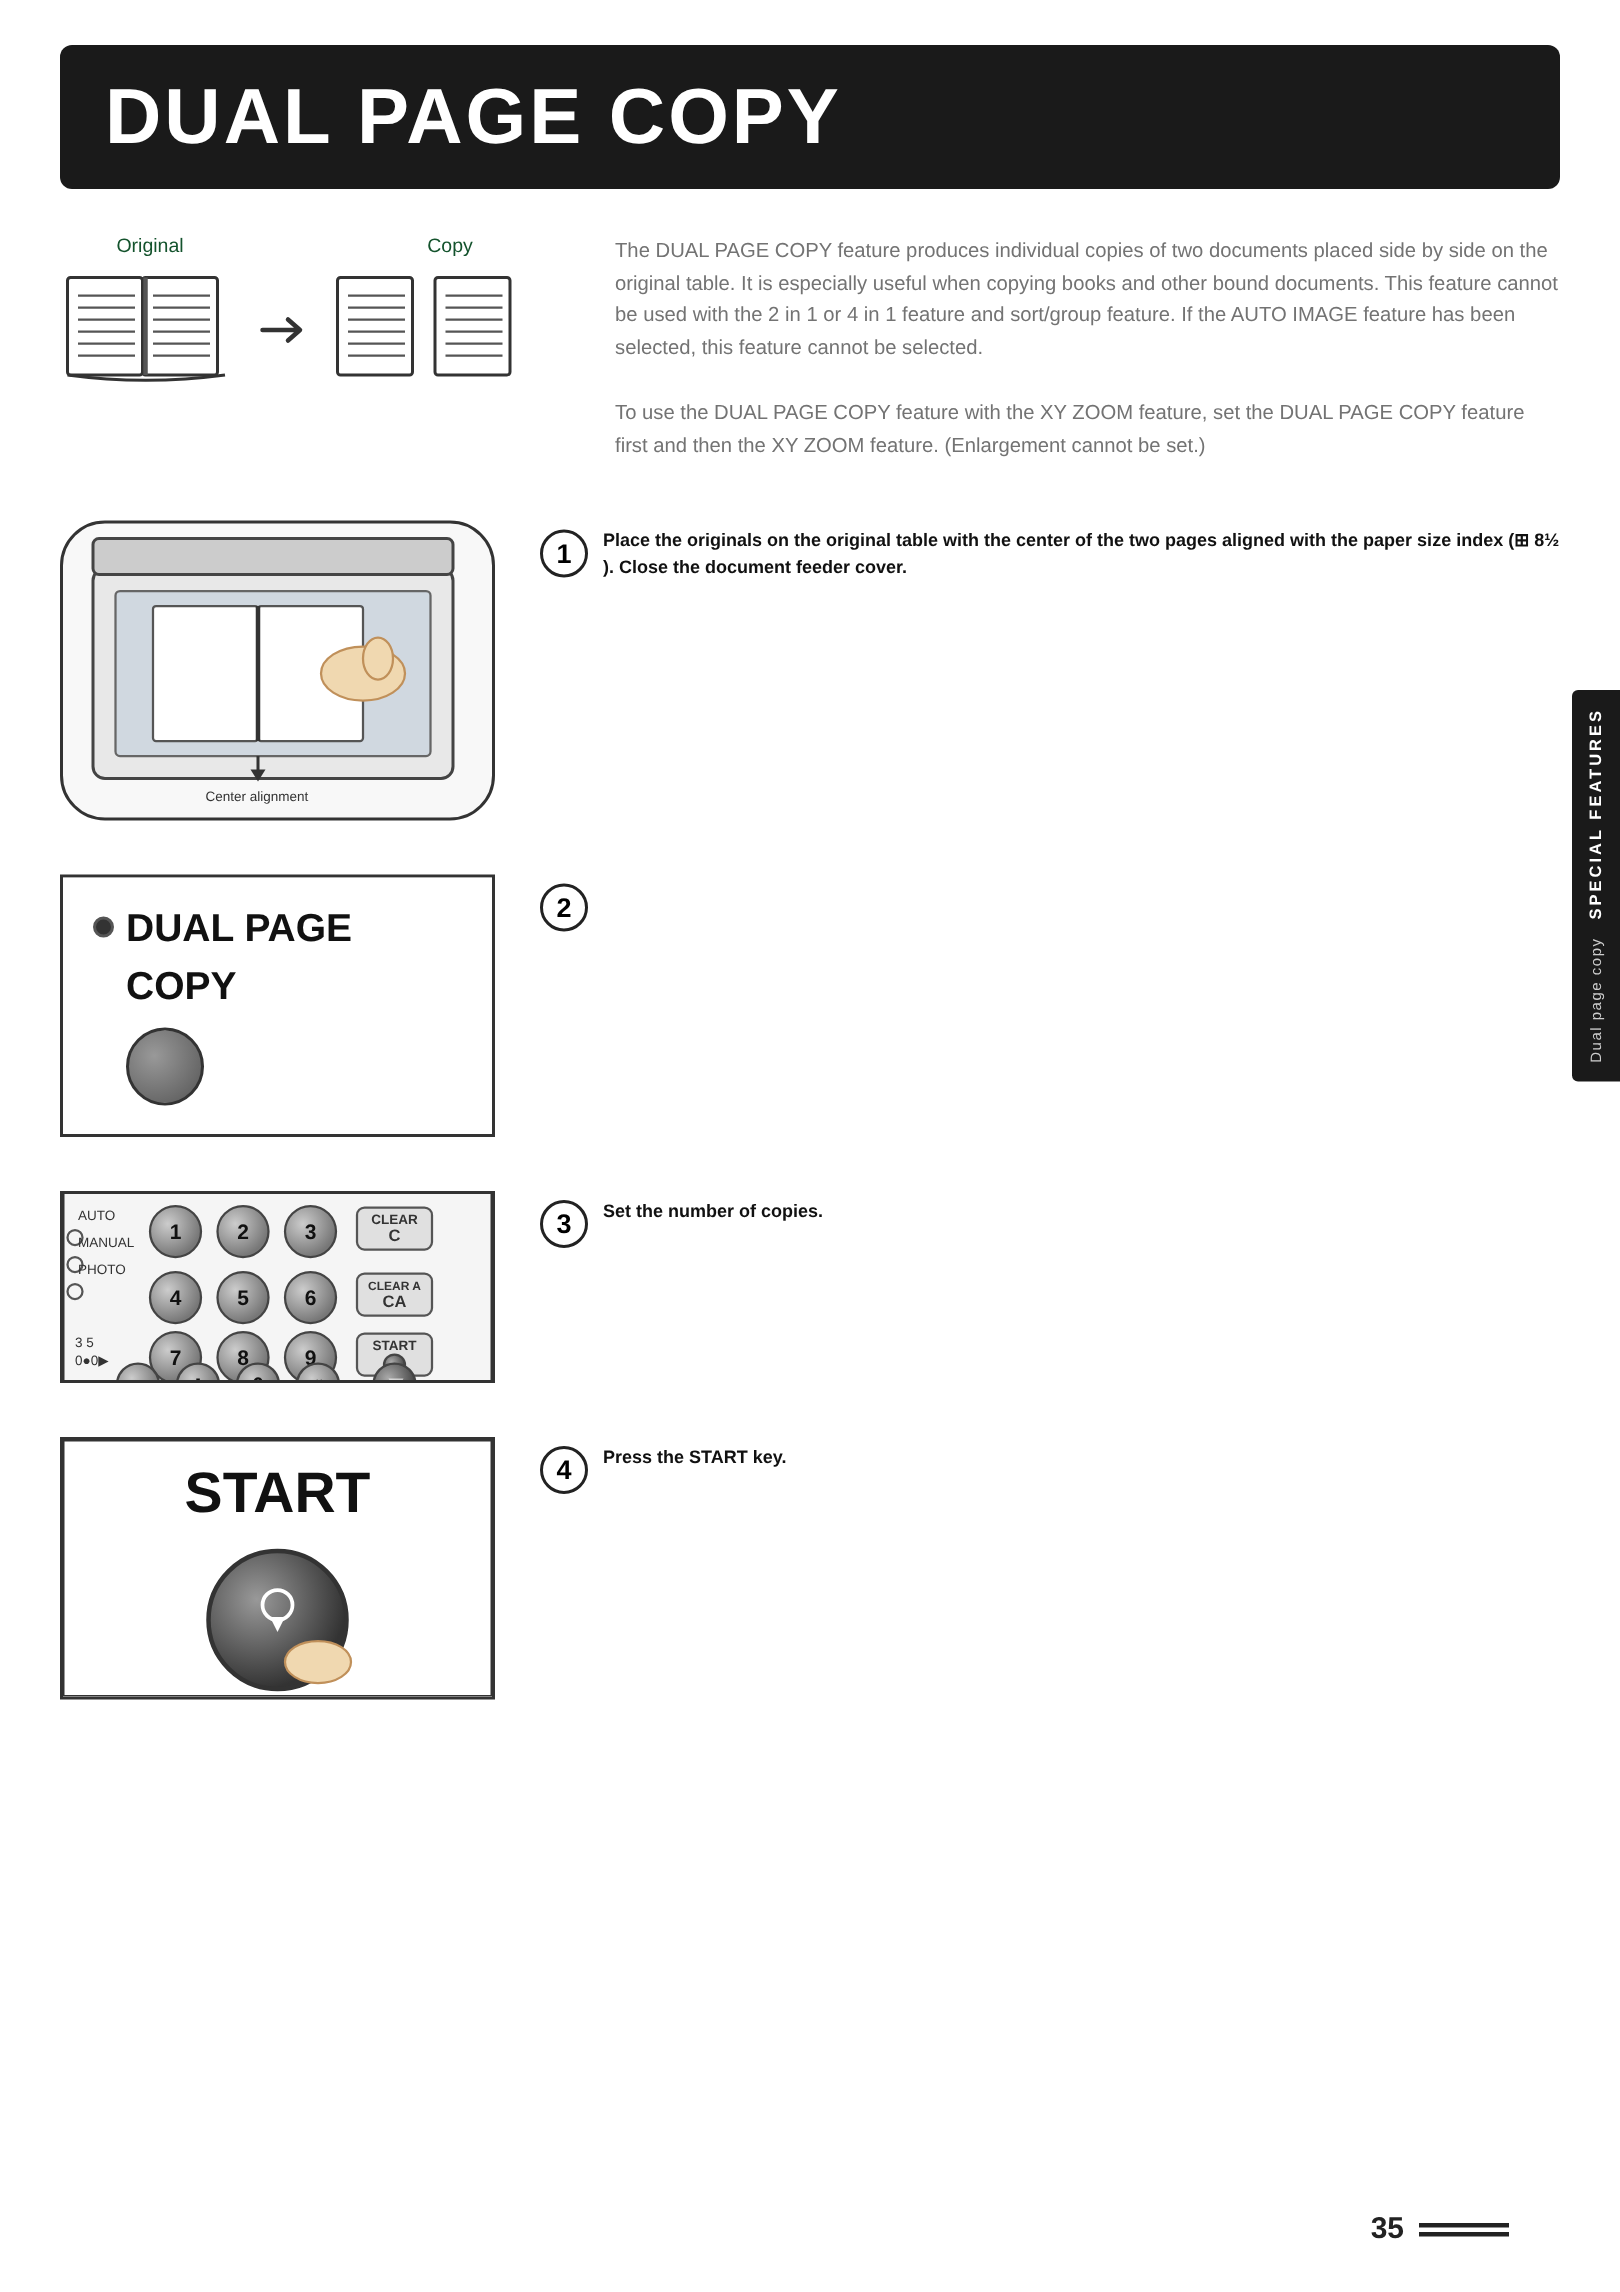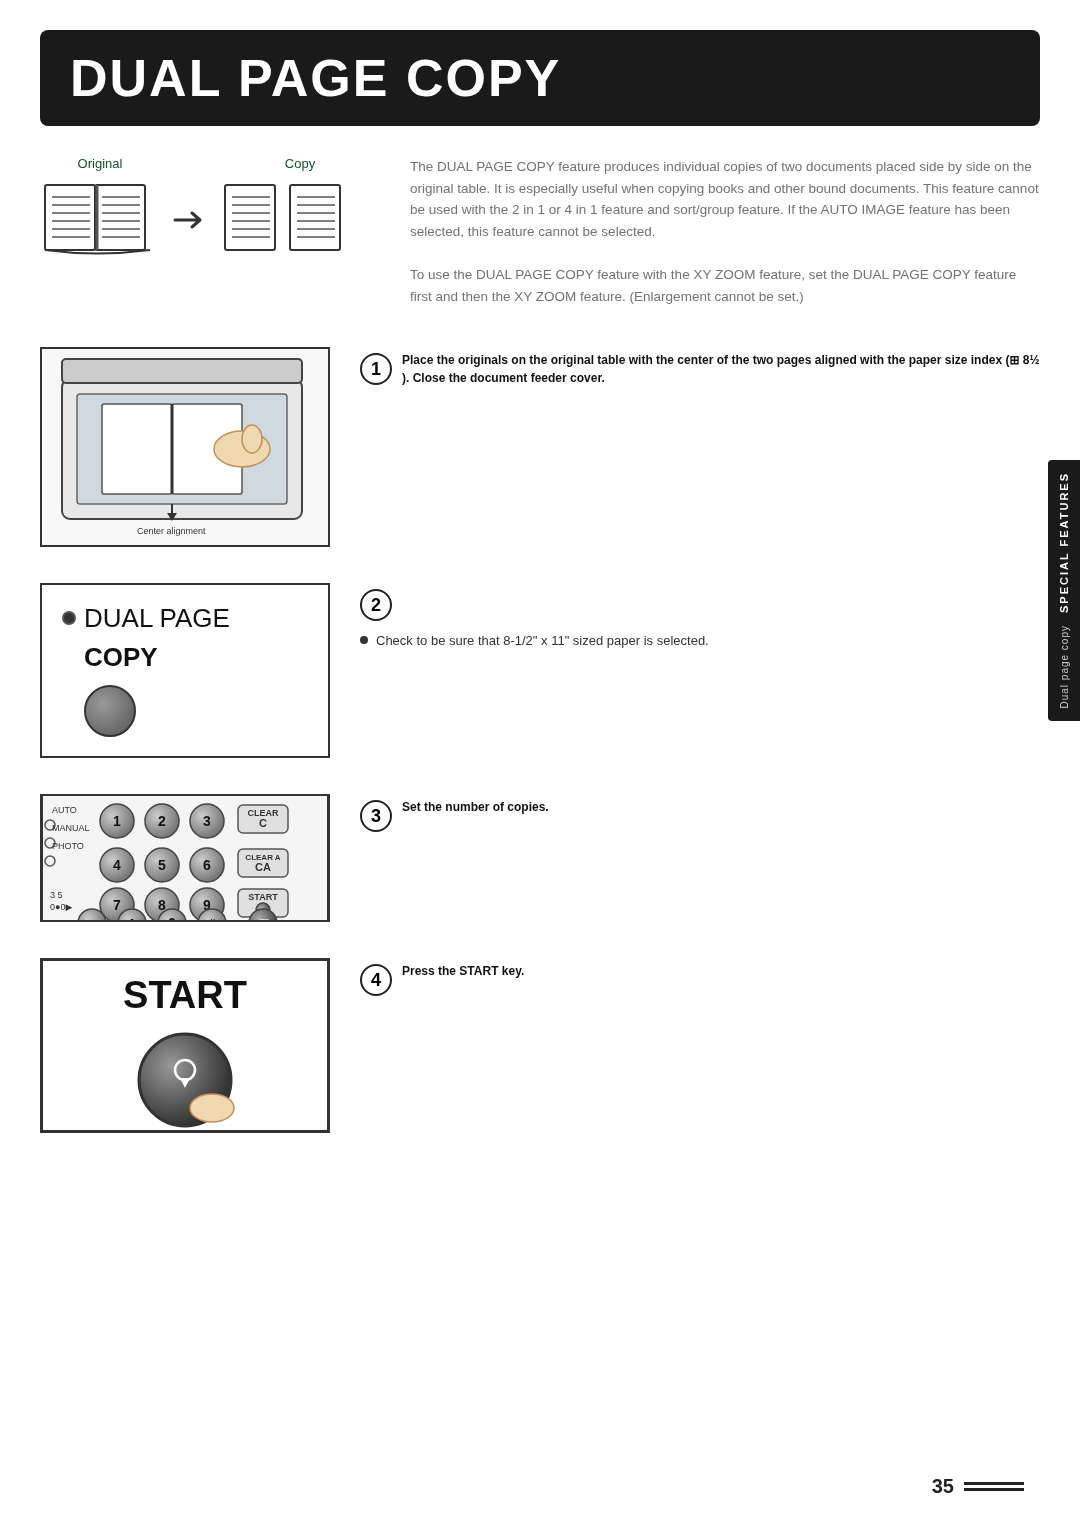--- a/index.html
+++ b/index.html
@@ -92,21 +92,21 @@
       width: 290px;
       min-width: 290px;
       border: 2px solid #333;
       background: #f8f8f8;
       display: flex;
       align-items: center;
       justify-content: center;
       overflow: hidden;
     }
 
-    .step-image-box.tall { height: 200px; }
+    .step-image-box.tall { height: 200px; border-radius: 30px; }
     .step-image-box.medium { height: 175px; }
     .step-image-box.keyboard { height: 128px; }
     .step-image-box.start { height: 175px; }
 
     .step-content {
       flex: 1;
       padding-top: 4px;
     }
 
     .step-number-row {
@@ -191,21 +191,21 @@
       writing-mode: vertical-rl;
       text-orientation: mixed;
       transform: rotate(180deg);
       letter-spacing: 1px;
     }
 
     
     .page-number {
       position: absolute;
       bottom: 30px;
-      right: 56px;
+      right: 74px;
       font-size: 20px;
       font-weight: bold;
       color: #222;
       display: flex;
       align-items: center;
       gap: 10px;
     }
     .page-number-lines {
       display: flex;
       flex-direction: column;
@@ -319,33 +319,29 @@
       </div>
     </div>
   </div>
 
   <div class="step-row">
     <div class="step-image-box medium">
 
       <div style="width:100%;height:100%;background:#fff;border:none;display:flex;flex-direction:column;align-items:flex-start;justify-content:center;padding:18px 20px;gap:10px;">
         <div style="display:flex;align-items:center;gap:8px;">
           <div style="width:14px;height:14px;border-radius:50%;background:#333;border:2px solid #555;"></div>
-          <span style="font-size:26px;font-weight:400;color:#111;font-family:Arial Black,Arial,sans-serif;line-height:1.1;">DUAL PAGE</span>
+          <span style="font-size:26px;font-weight:700;color:#111;font-family:Arial Black,Arial,sans-serif;line-height:1.1;">DUAL PAGE</span>
         </div>
         <span style="font-size:26px;font-weight:900;color:#111;font-family:Arial Black,Arial,sans-serif;margin-left:22px;line-height:1.1;">COPY</span>
         <div style="width:52px;height:52px;border-radius:50%;background:radial-gradient(circle at 35% 35%,#999,#555);border:2px solid #333;margin-left:22px;margin-top:4px;"></div>
       </div>
     </div>
     <div class="step-content">
       <div class="step-number-row">
         <div class="step-number">2</div>
-      </div>
-      <div class="step-bullet">
-        <div class="bullet-dot"></div>
-        <span>Check to be sure that 8-1/2" x 11" sized paper is selected.</span>
       </div>
     </div>
   </div>
 
   <div class="step-row">
     <div class="step-image-box keyboard">
 
       <svg width="286" height="151" viewBox="0 0 286 151" xmlns="http://www.w3.org/2000/svg">
         <rect x="0" y="0" width="286" height="151" fill="#f5f5f5" stroke="#333" stroke-width="2"></rect>
 

